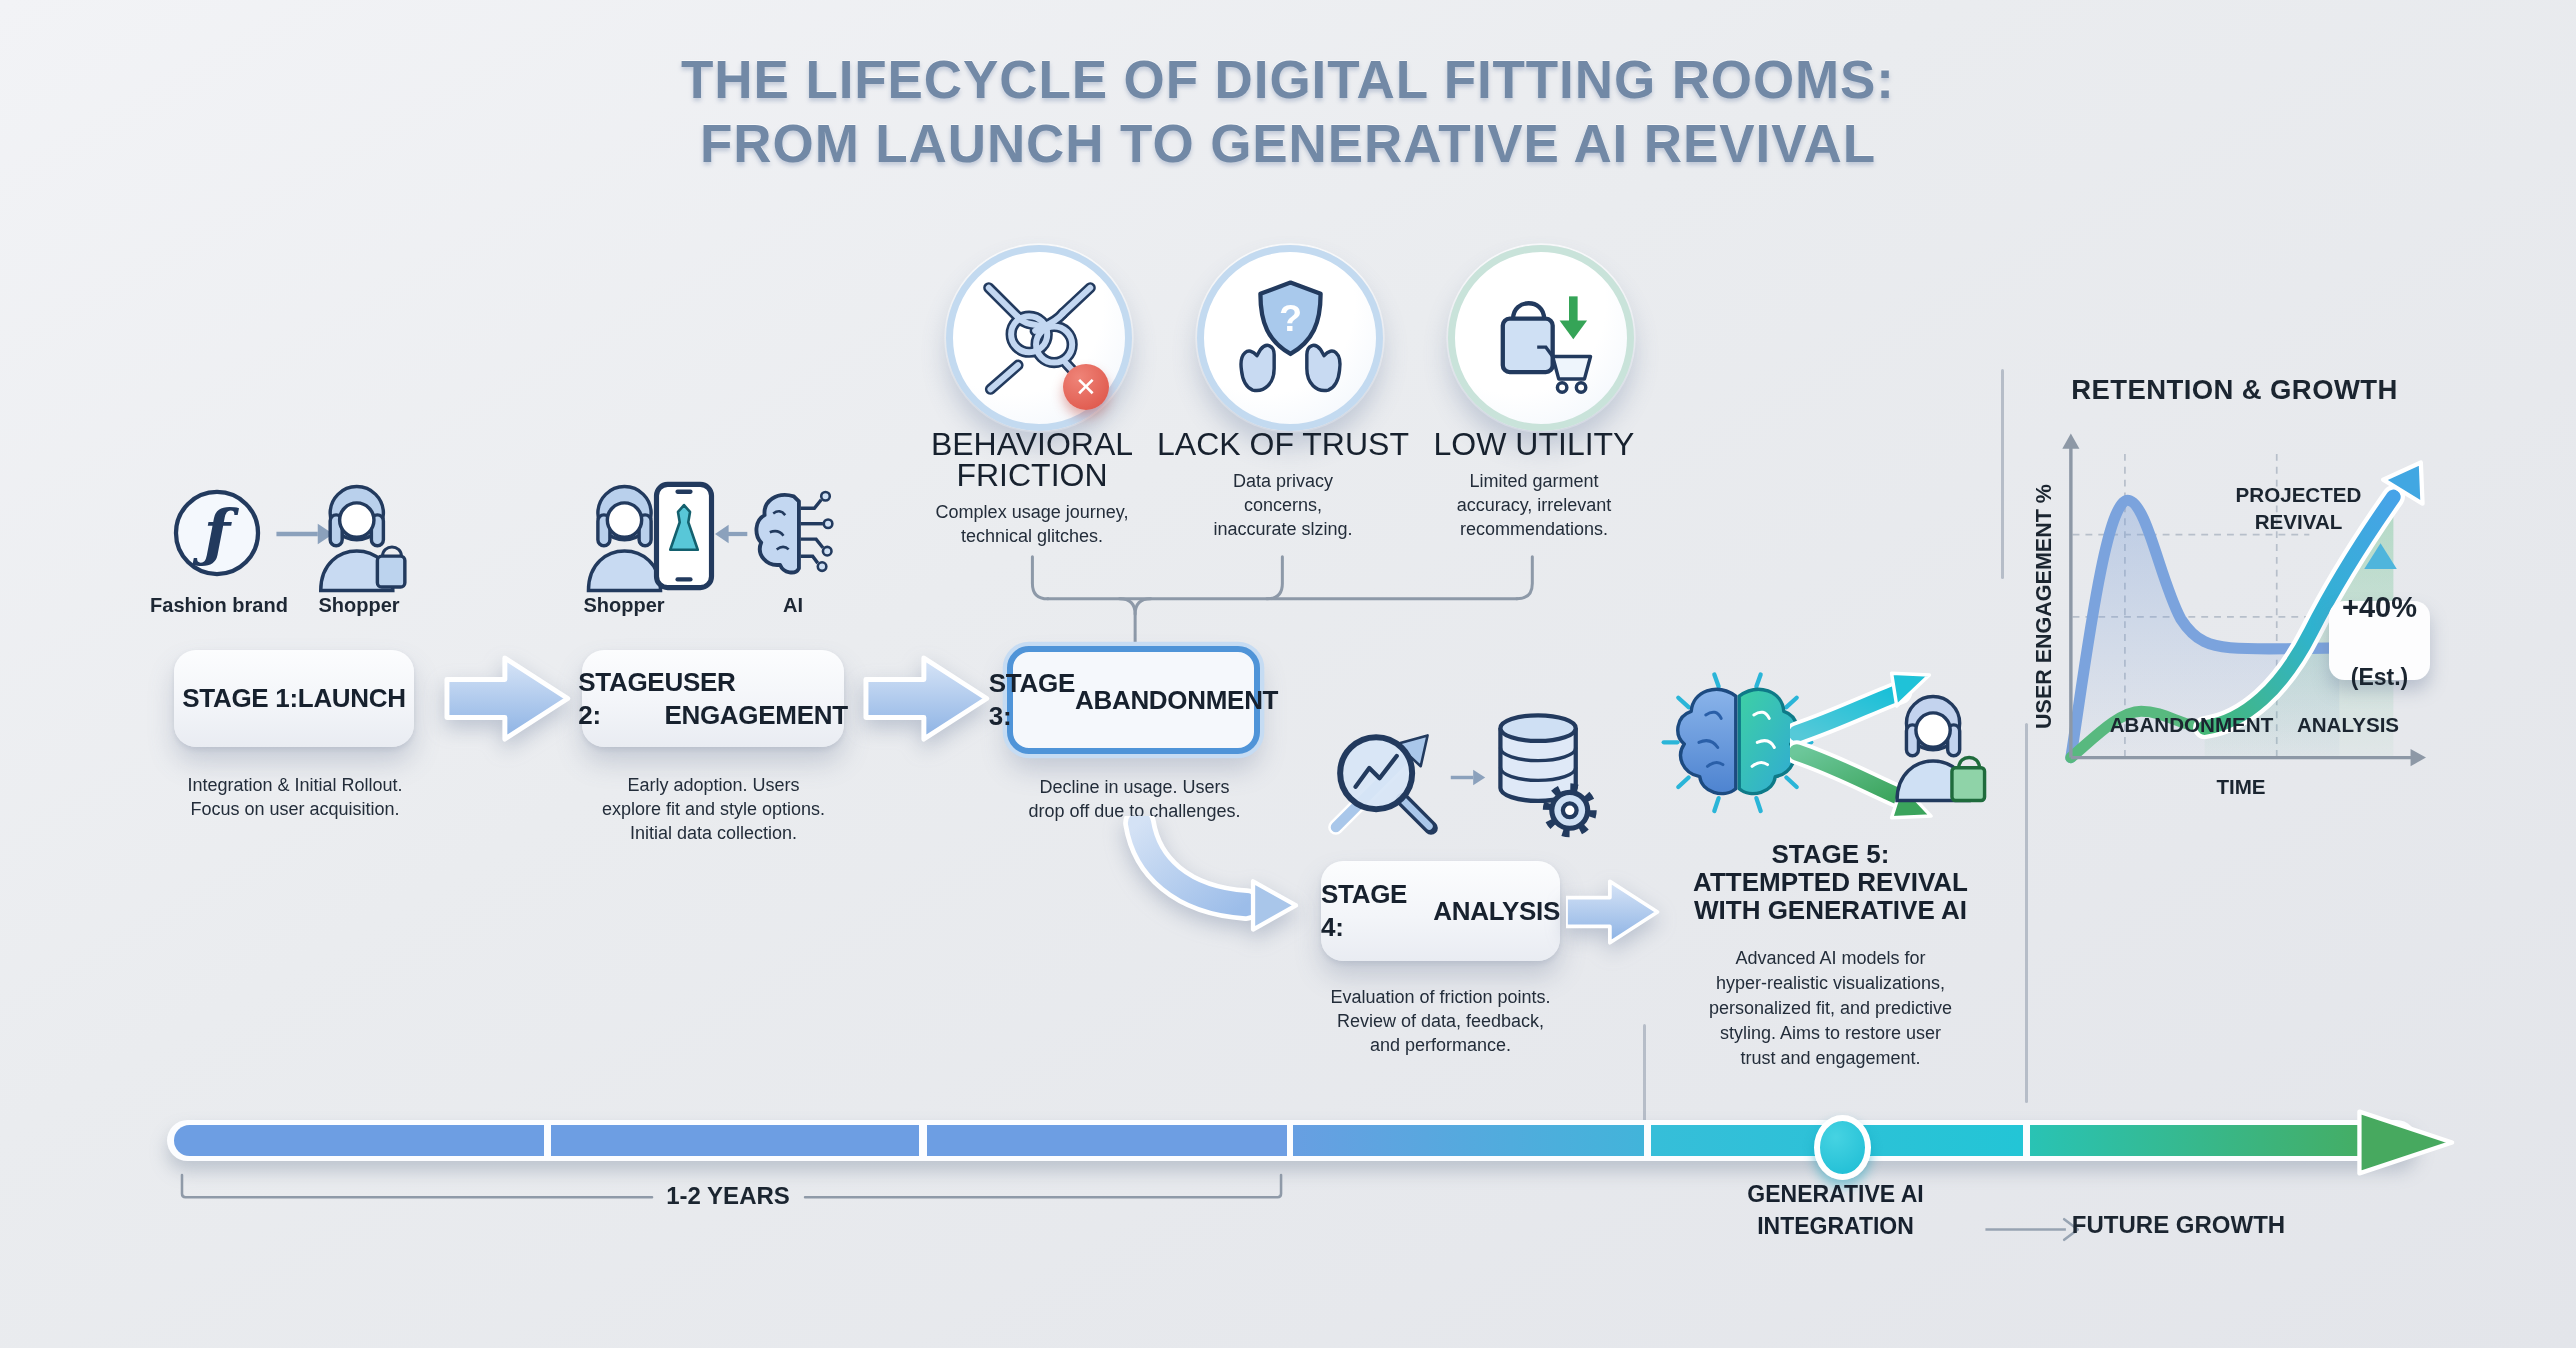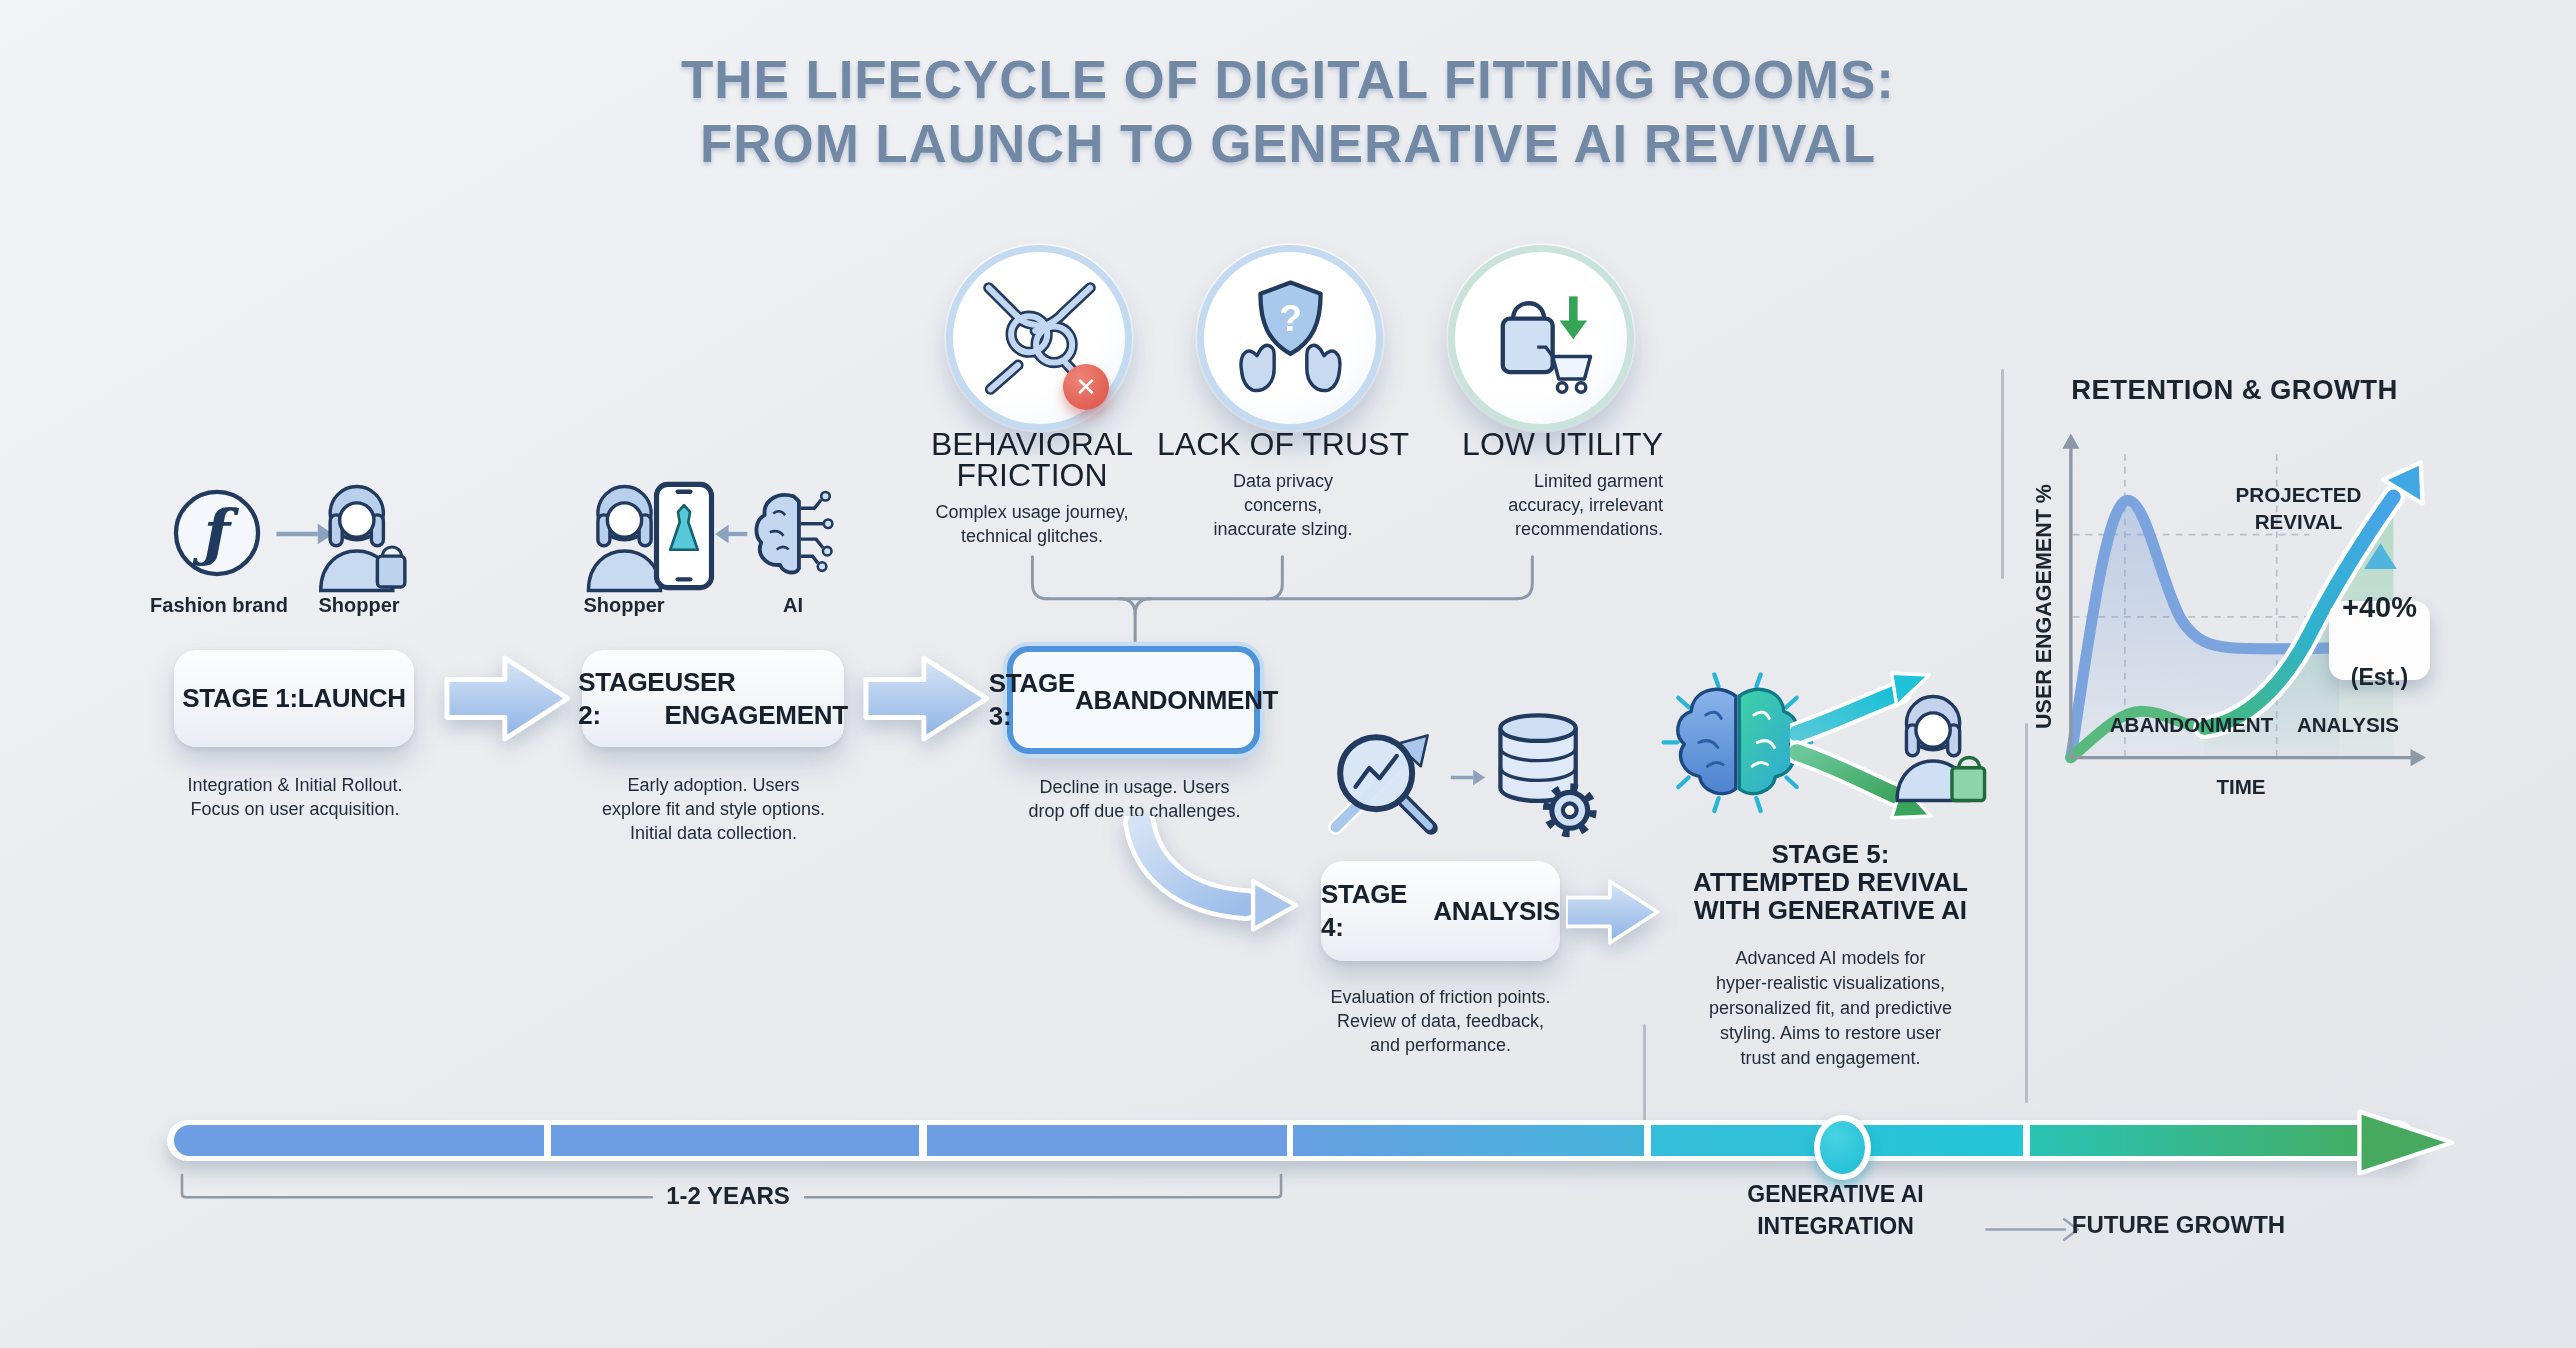--- a/index.html
+++ b/index.html
@@ -109,21 +109,21 @@
     </div>
   </div>
   <div class="abs ctr" style="left:1154px;top:429px;width:258px;">
     <div class="pain-title">LACK OF TRUST</div>
     <div style="margin-top:8.6px;">
       <span class="desc-line pain-desc">Data privacy</span>
       <span class="desc-line pain-desc">concerns,</span>
       <span class="desc-line pain-desc">inaccurate slzing.</span>
     </div>
   </div>
-  <div class="abs ctr" style="left:1405px;top:429px;width:258px;text-align:right;">
+  <div class="abs ctr" style="left:1405px;top:429px;width:258px;">
     <div class="pain-title">LOW UTILITY</div>
     <div style="margin-top:8.6px;">
       <span class="desc-line pain-desc">Limited garment</span>
       <span class="desc-line pain-desc">accuracy, irrelevant</span>
       <span class="desc-line pain-desc">recommendations.</span>
     </div>
   </div>
 
   <svg class="abs" style="left:987px;top:550px;" width="601" height="107" viewBox="0 0 700 125">
     <g fill="none" stroke="#8d99a8" stroke-width="3.5" stroke-linecap="round">

